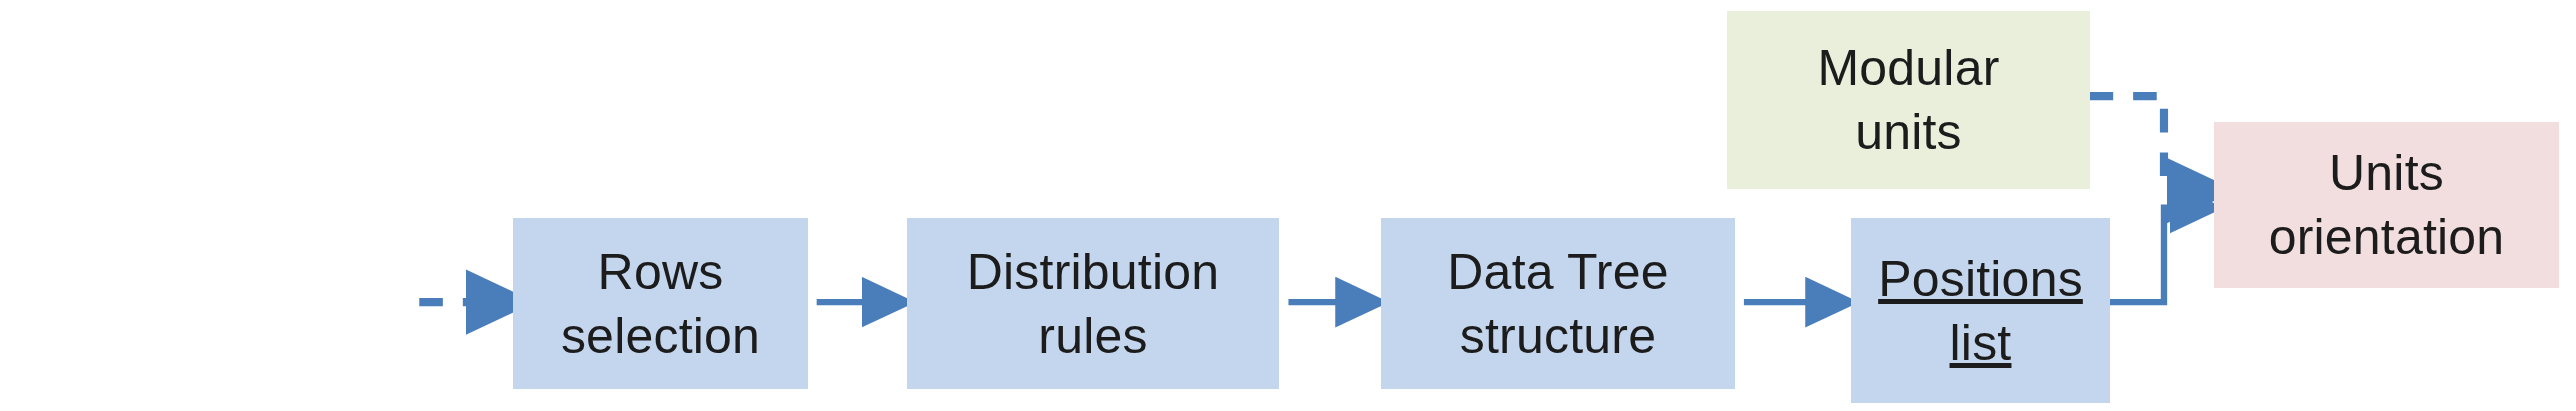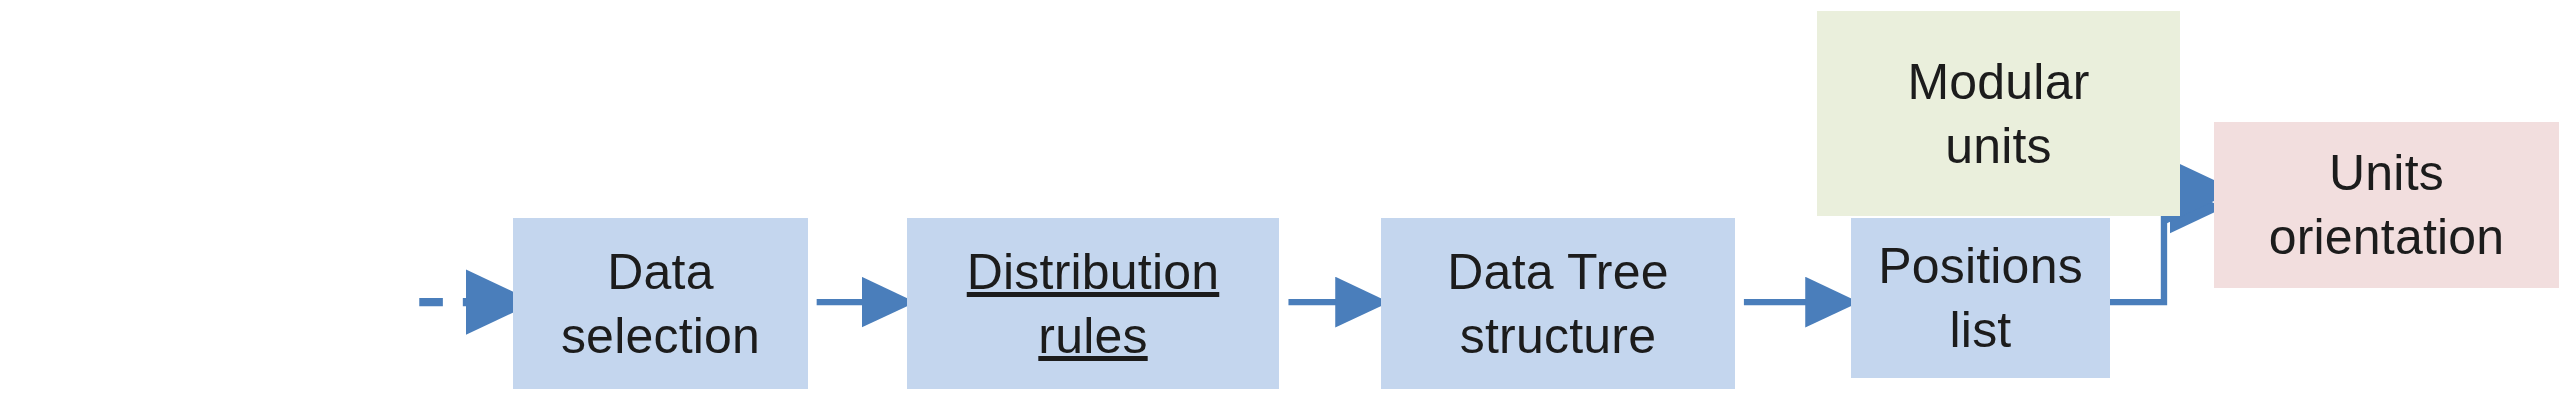--- a/index.html
+++ b/index.html
@@ -78,40 +78,40 @@
       <path d="M2325,333 L2385,333 L2385,229 L2400,229" fill="none" stroke="#4A7EBB" stroke-width="7" marker-end="url(#ah)"></path>
     </g>
 
     <g>
       <path d="M2303,106 L2385,106 L2385,210 L2399,210" fill="none" stroke="#4A7EBB" stroke-width="9" stroke-dasharray="26 22" marker-end="url(#ah)"></path>
     </g>
   </svg>
 
 
   <div class="node blue" style="left:513px; top:218px; width:295px; height:171px;">
-    <span>Data
+    <span>Rows
 selection</span>
   </div>
 
-  <div class="node blue" style="left:907px; top:218px; width:372px; height:171px;text-decoration:underline;">
+  <div class="node blue" style="left:907px; top:218px; width:372px; height:171px;">
     <span>Distribution
 rules</span>
   </div>
 
   <div class="node blue" style="left:1381px; top:218px; width:354px; height:171px;justify-content:center;">
     <span>Data Tree
 structure</span>
   </div>
 
-  <div class="node blue" style="left:1851px; top:218px; width:259px; height:160px;">
+  <div class="node blue" style="left:1851px; top:218px; width:259px; height:185px;text-decoration:underline;">
     <span>Positions
 list</span>
   </div>
 
-  <div class="node green" style="left:1817px; top:11px; width:363px; height:205px;text-align:center;">
+  <div class="node green" style="left:1727px; top:11px; width:363px; height:178px;text-align:center;">
     <span>Modular
 units</span>
   </div>
 
   <div class="node pink" style="left:2214px; top:122px; width:345px; height:166px;">
     <span>Units
 orientation</span>
   </div>
 
 </div>

